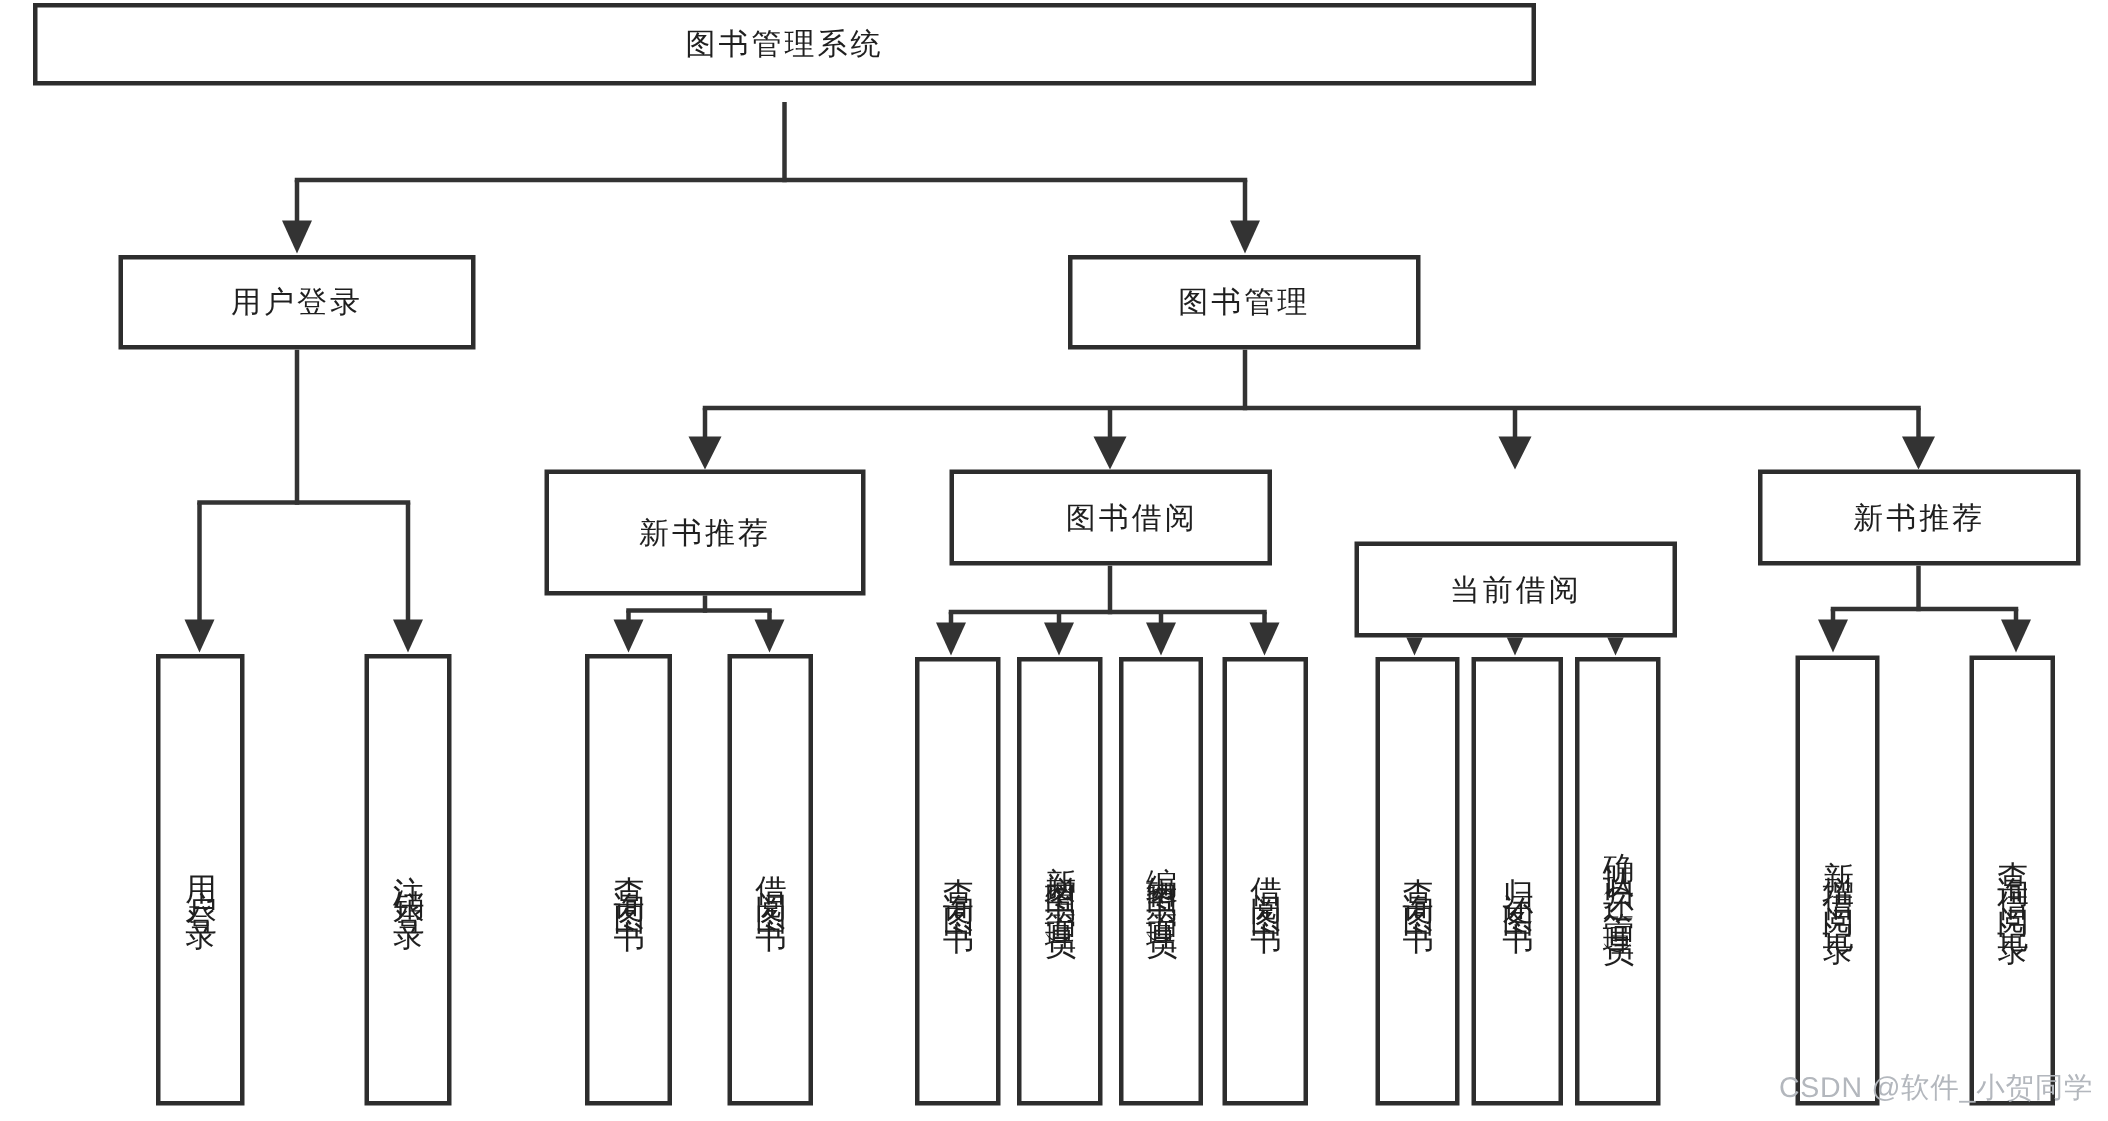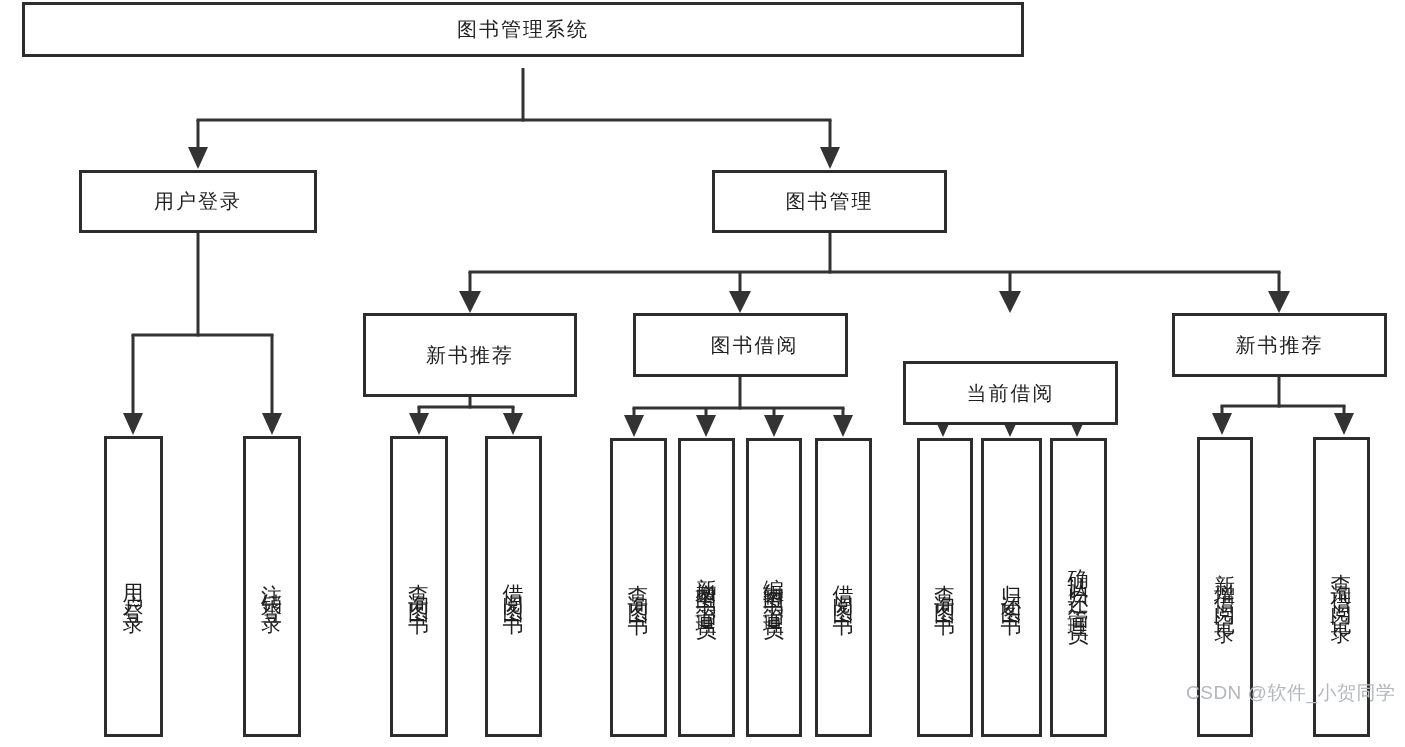--- a/index.html
+++ b/index.html
@@ -61,21 +61,21 @@
     font-size: 21px;
     letter-spacing: 10px;
     color: var(--text);
     line-height: 1;
   }
   .node-v .vtext.long { letter-spacing: 6px; }
   .node-v .vtext.med  { letter-spacing: 8px; }
   .watermark {
     position: absolute;
     left: 1186px;
-    top: 680px;
+    top: 712px;
     font-size: 19px;
     color: var(--watermark);
     white-space: nowrap;
     z-index: 5;
     letter-spacing: 0.5px;
   }
 </style>
 </head>
 <body>
 

